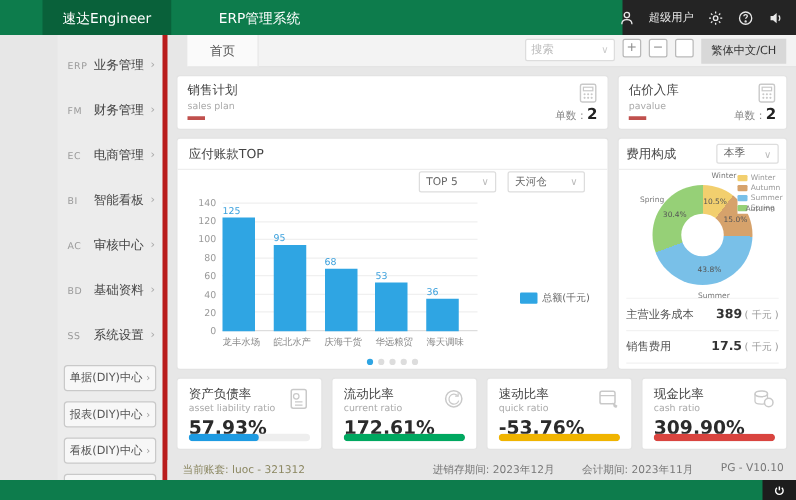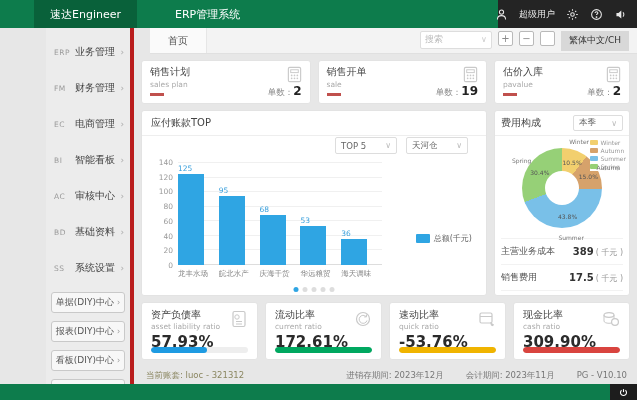--- a/index.html
+++ b/index.html
@@ -232,38 +232,20 @@
                     <circle cx="9" cy="10" r=".9"></circle>
                     <circle cx="12" cy="10" r=".9"></circle>
                     <circle cx="6" cy="13" r=".9"></circle>
                     <circle cx="9" cy="13" r=".9"></circle>
                     <circle cx="12" cy="13" r=".9"></circle>
                   </g>
                 </svg></span>
               <span class="dash"></span>
               <div class="cnt">单数：<b>2</b></div>
             </div>
-            <div class="card kpi">
-              <div class="t">销售开单</div>
-              <div class="sub">sale</div>
-              <span class="icon calc-icon"><svg viewBox="0 0 18 18">
-                  <rect x="2.5" y="1.5" width="13" height="15" rx="1.5" fill="none" stroke="#c9c9c9" stroke-width="1.2"></rect>
-                  <rect x="5" y="4" width="8" height="3" fill="none" stroke="#c9c9c9"></rect>
-                  <g fill="#c9c9c9">
-                    <circle cx="6" cy="10" r=".9"></circle>
-                    <circle cx="9" cy="10" r=".9"></circle>
-                    <circle cx="12" cy="10" r=".9"></circle>
-                    <circle cx="6" cy="13" r=".9"></circle>
-                    <circle cx="9" cy="13" r=".9"></circle>
-                    <circle cx="12" cy="13" r=".9"></circle>
-                  </g>
-                </svg></span>
-              <span class="dash"></span>
-              <div class="cnt">单数：<b>19</b></div>
-            </div>
             <div class="card kpi fixed">
               <div class="t">估价入库</div>
               <div class="sub">pavalue</div>
               <span class="icon calc-icon"><svg viewBox="0 0 18 18">
                   <rect x="2.5" y="1.5" width="13" height="15" rx="1.5" fill="none" stroke="#c9c9c9" stroke-width="1.2"></rect>
                   <rect x="5" y="4" width="8" height="3" fill="none" stroke="#c9c9c9"></rect>
                   <g fill="#c9c9c9">
                     <circle cx="6" cy="10" r=".9"></circle>
                     <circle cx="9" cy="10" r=".9"></circle>
                     <circle cx="12" cy="10" r=".9"></circle>

